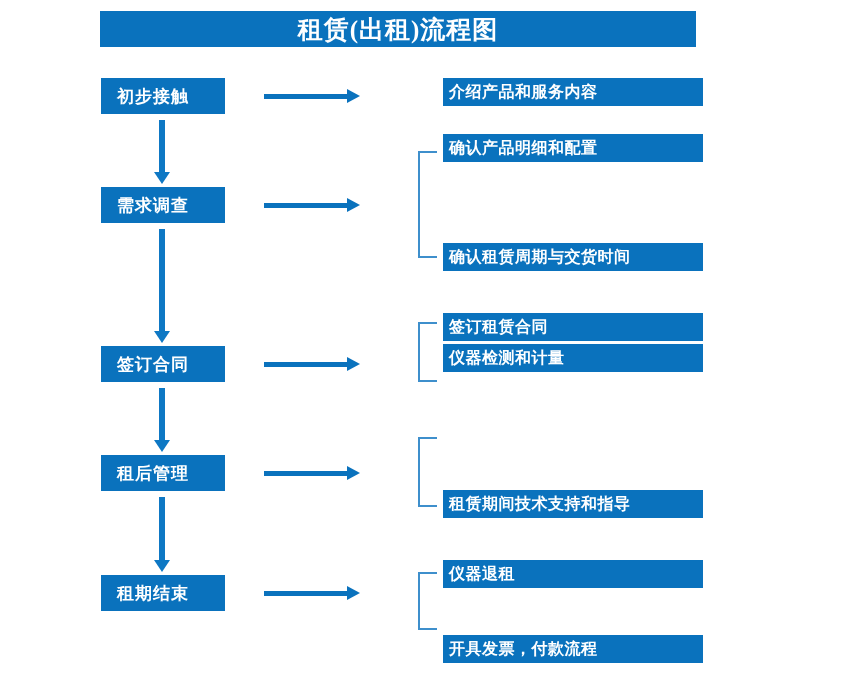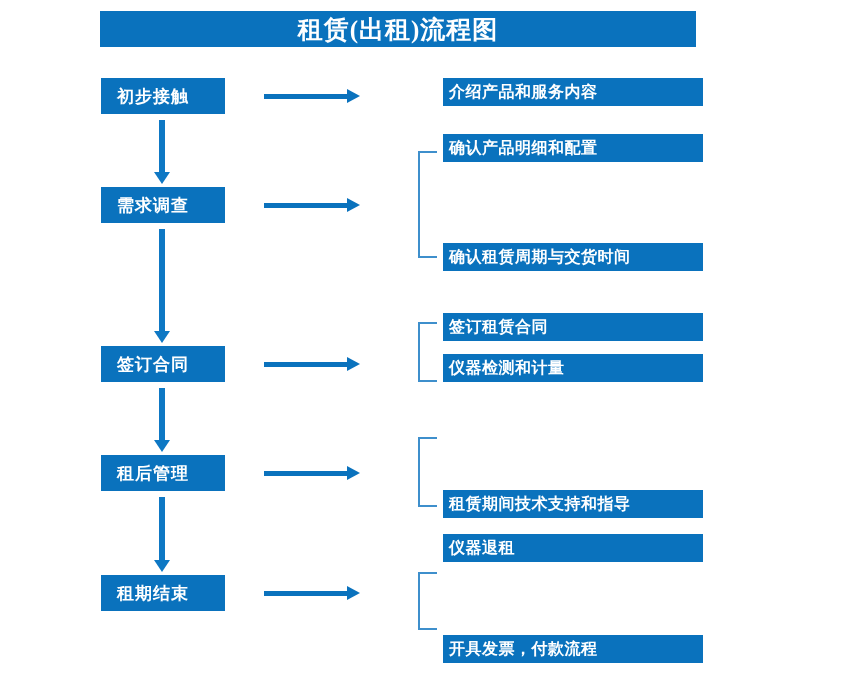--- a/index.html
+++ b/index.html
@@ -187,22 +187,22 @@
 
   <div class="node node-right" style="top:78px;">介绍产品和服务内容</div>
 
   <div class="node node-right" style="top:134px;font-family:Liberation Mono, monospace;">确认产品明细和配置</div>
 
 
   <div class="node node-right" style="top:243px;">确认租赁周期与交货时间</div>
 
   <div class="node node-right" style="top:313px;">签订租赁合同</div>
 
-  <div class="node node-right" style="top:354px;text-align:right;">仪器检测和计量</div>
+  <div class="node node-right" style="top:344px;text-align:right;">仪器检测和计量</div>
 
 
   <div class="node node-right" style="top:490px;">租赁期间技术支持和指导</div>
 
-  <div class="node node-right" style="top:534px;">仪器退租</div>
+  <div class="node node-right" style="top:560px;">仪器退租</div>
 
   <div class="node node-right" style="top:635px;">开具发票，付款流程</div>
 
 </div>
 
 </body></html>

